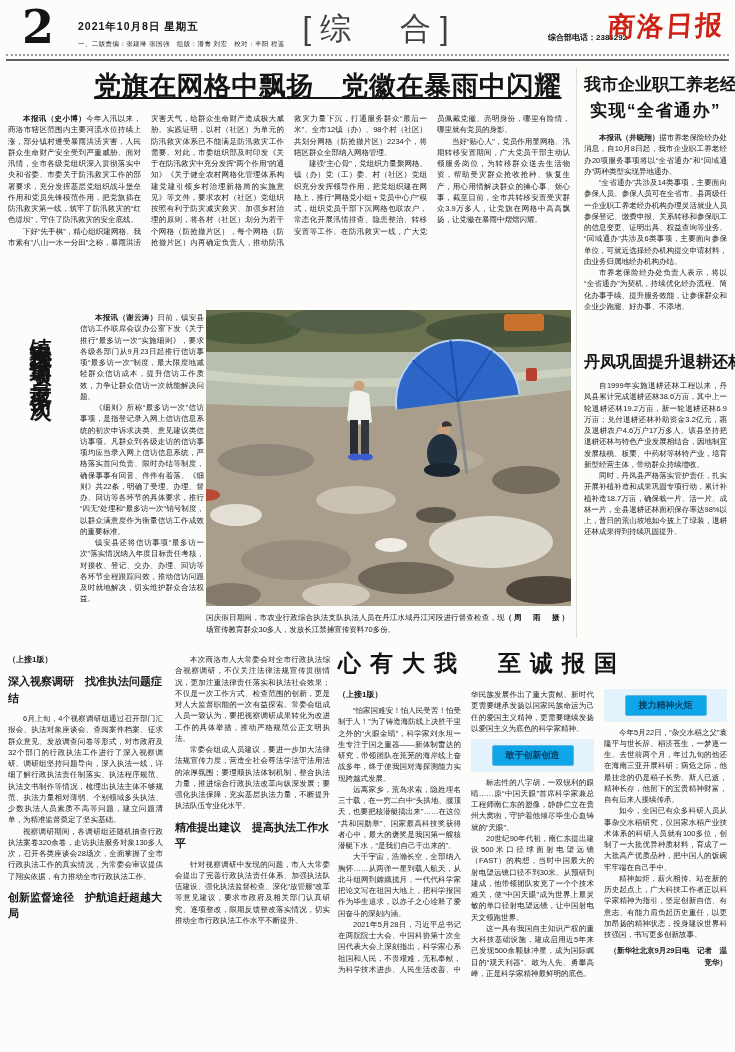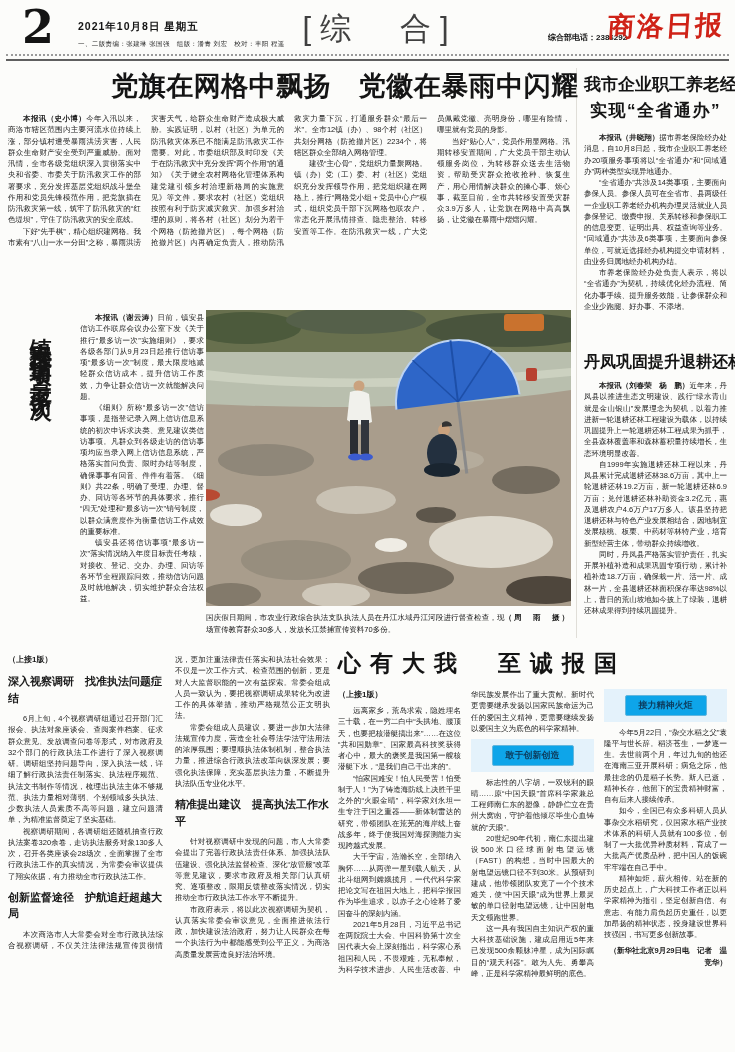--- a/index.html
+++ b/index.html
@@ -26,22 +26,22 @@
   .body-text p{margin:0;text-indent:2em;}
   .byline{font-weight:bold;}
   .cols4{column-count:4;column-gap:10px;overflow:hidden;}
   .cols2{column-count:2;column-gap:12px;overflow:hidden;}
   .cols3{column-count:3;column-gap:10px;overflow:hidden;}
   .subhead{font-size:11px;font-weight:900;text-align:left;text-indent:0 !important;
            margin:7px 0 !important;break-inside:avoid;}
   .jumpline{font-weight:bold;font-size:8px;text-indent:0 !important;margin-bottom:4px !important;}
 
   
-  .headline-main{position:absolute;left:100px;top:68px;width:490px;text-align:center;
-           font-size:27px;font-weight:900;letter-spacing:.5px;white-space:nowrap;}
+  .headline-main{position:absolute;left:94px;top:68px;width:490px;
+           font-size:27px;font-weight:900;letter-spacing:.5px;white-space:nowrap;text-decoration:underline;}
   .article-main{position:absolute;left:8px;top:113px;width:562px;height:187px;}
   .vrule{position:absolute;left:576px;top:68px;height:570px;border-left:1px solid #e0ded8;}
 
   .pension{position:absolute;left:584px;top:72px;width:143px;}
   .pension-t1,.pension-t2{font-size:17px;font-weight:900;text-align:center;line-height:1.5;white-space:nowrap;}
   .pension-t2{letter-spacing:1.5px;}
   .pension-body{margin-top:9px;height:196px;overflow:hidden;}
 
   .zhenan{position:absolute;left:8px;top:312px;width:196px;height:326px;display:flex;}
   .vtitle-wrap{width:66px;display:flex;justify-content:center;align-items:flex-start;padding-top:8px;}
@@ -163,45 +163,43 @@
     </svg>
   </div>
   <div class="caption">
     <span class="credit">（周　雨　摄）</span>
     <span>国庆假日期间，市农业行政综合执法支队执法人员在丹江水域丹江河段进行督查检查，现场宣传教育群众30多人，发放长江禁捕宣传资料70多份。</span>
   </div>
 
   <div class="danfeng">
     <div class="danfeng-t">丹凤巩固提升退耕还林成果</div>
     <div class="danfeng-body body-text">
-      <p><span class="byline">本报讯（刘春荣　杨　鹏）</span><span>近年来，丹凤县以推进生态文明建设、践行“绿水青山就是金山银山”发展理念为契机，以着力推进新一轮退耕还林工程建设为载体，以持续巩固提升上一轮退耕还林工程成果为抓手，全县森林覆盖率和森林蓄积量持续增长，生态环境明显改善。</span></p>
       <p>自1999年实施退耕还林工程以来，丹凤县累计完成退耕还林38.6万亩，其中上一轮退耕还林19.2万亩，新一轮退耕还林6.9万亩；兑付退耕还林补助资金3.2亿元，惠及退耕农户4.6万户17万多人。该县坚持把退耕还林与特色产业发展相结合，因地制宜发展核桃、板栗、中药材等林特产业，培育新型经营主体，带动群众持续增收。</p>
       <p>同时，丹凤县严格落实管护责任，扎实开展补植补造和成果巩固专项行动，累计补植补造18.7万亩，确保栽一片、活一片、成林一片，全县退耕还林面积保存率达98%以上，昔日的荒山坡地如今披上了绿装，退耕还林成果得到持续巩固提升。</p>
     </div>
   </div>
 
   <div class="continuation body-text cols2">
     <p class="jumpline">（上接1版）</p>
     <p class="subhead">深入视察调研　找准执法问题症结</p>
     <p>6月上旬，4个视察调研组通过召开部门汇报会、执法对象座谈会、查阅案件档案、征求群众意见、发放调查问卷等形式，对市政府及32个部门的行政执法工作进行了深入视察调研。调研组坚持问题导向，深入执法一线，详细了解行政执法责任制落实、执法程序规范、执法文书制作等情况，梳理出执法主体不够规范、执法力量相对薄弱、个别领域多头执法、少数执法人员素质不高等问题，建立问题清单，为精准监督奠定了坚实基础。</p>
     <p>视察调研期间，各调研组还随机抽查行政执法案卷320余卷，走访执法服务对象130多人次，召开各类座谈会28场次，全面掌握了全市行政执法工作的真实情况，为常委会审议提供了翔实依据，有力推动全市行政执法工作。</p>
     <p class="subhead">创新监督途径　护航追赶超越大局</p>
     <p>本次商洛市人大常委会对全市行政执法综合视察调研，不仅关注法律法规宣传贯彻情况，更加注重法律责任落实和执法社会效果；不仅是一次工作方式、检查范围的创新，更是对人大监督职能的一次有益探索。常委会组成人员一致认为，要把视察调研成果转化为改进工作的具体举措，推动严格规范公正文明执法。</p>
     <p>常委会组成人员建议，要进一步加大法律法规宣传力度，营造全社会尊法学法守法用法的浓厚氛围；要理顺执法体制机制，整合执法力量，推进综合行政执法改革向纵深发展；要强化执法保障，充实基层执法力量，不断提升执法队伍专业化水平。</p>
     <p class="subhead">精准提出建议　提高执法工作水平</p>
     <p>针对视察调研中发现的问题，市人大常委会提出了完善行政执法责任体系、加强执法队伍建设、强化执法监督检查、深化“放管服”改革等意见建议，要求市政府及相关部门认真研究、逐项整改，限期反馈整改落实情况，切实推动全市行政执法工作水平不断提升。</p>
-    <p>市政府表示，将以此次视察调研为契机，认真落实常委会审议意见，全面推进依法行政，加快建设法治政府，努力让人民群众在每一个执法行为中都能感受到公平正义，为商洛高质量发展营造良好法治环境。</p>
   </div>
 
   <div class="spirit">
     <div class="spirit-title">心有大我　至诚报国</div>
     <div class="spirit-body body-text cols3">
       <p class="jumpline">（上接1版）</p>
+      <p>“怕家国难安！怕人民受苦！怕受制于人！”为了铸造海防线上决胜千里之外的“火眼金睛”，科学家刘永坦一生专注于国之重器——新体制雷达的研究，带领团队在荒芜的海岸线上奋战多年，终于使我国对海探测能力实现跨越式发展。</p>
       <p>远离家乡，荒岛求索，隐姓埋名三十载，在一穷二白中“头拱地、腰顶天，也要把核潜艇搞出来”……在这位“共和国勋章”、国家最高科技奖获得者心中，最大的褒奖是我国第一艘核潜艇下水，“是我们自己干出来的”。</p>
-      <p>“怕家国难安！怕人民受苦！怕受制于人！”为了铸造海防线上决胜千里之外的“火眼金睛”，科学家刘永坦一生专注于国之重器——新体制雷达的研究，带领团队在荒芜的海岸线上奋战多年，终于使我国对海探测能力实现跨越式发展。</p>
       <p>大千宇宙，浩瀚长空，全部纳入胸怀……从两弹一星到载人航天，从北斗组网到嫦娥揽月，一代代科学家把论文写在祖国大地上，把科学报国作为毕生追求，以赤子之心诠释了爱国奋斗的深刻内涵。</p>
       <p>2021年5月28日，习近平总书记在两院院士大会、中国科协第十次全国代表大会上深刻指出，科学家心系祖国和人民，不畏艰难，无私奉献，为科学技术进步、人民生活改善、中华民族发展作出了重大贡献。新时代更需要继承发扬以国家民族命运为己任的爱国主义精神，更需要继续发扬以爱国主义为底色的科学家精神。</p>
       <div class="panel">
         <span class="chip">敢于创新创造</span>
       </div>
       <p>标志性的八字胡，一双锐利的眼睛……原“中国天眼”首席科学家兼总工程师南仁东的塑像，静静伫立在贵州大窝凼，守护着他倾尽毕生心血铸就的“天眼”。</p>
       <p>20世纪90年代初，南仁东提出建设500米口径球面射电望远镜（FAST）的构想，当时中国最大的射电望远镜口径不到30米。从预研到建成，他带领团队攻克了一个个技术难关，使“中国天眼”成为世界上最灵敏的单口径射电望远镜，让中国射电天文领跑世界。</p>
       <p>这一具有我国自主知识产权的重大科技基础设施，建成启用近5年来已发现500余颗脉冲星，成为国际瞩目的“观天利器”。敢为人先、勇攀高峰，正是科学家精神最鲜明的底色。</p>
       <div class="panel">
         <span class="chip">接力精神火炬</span>

